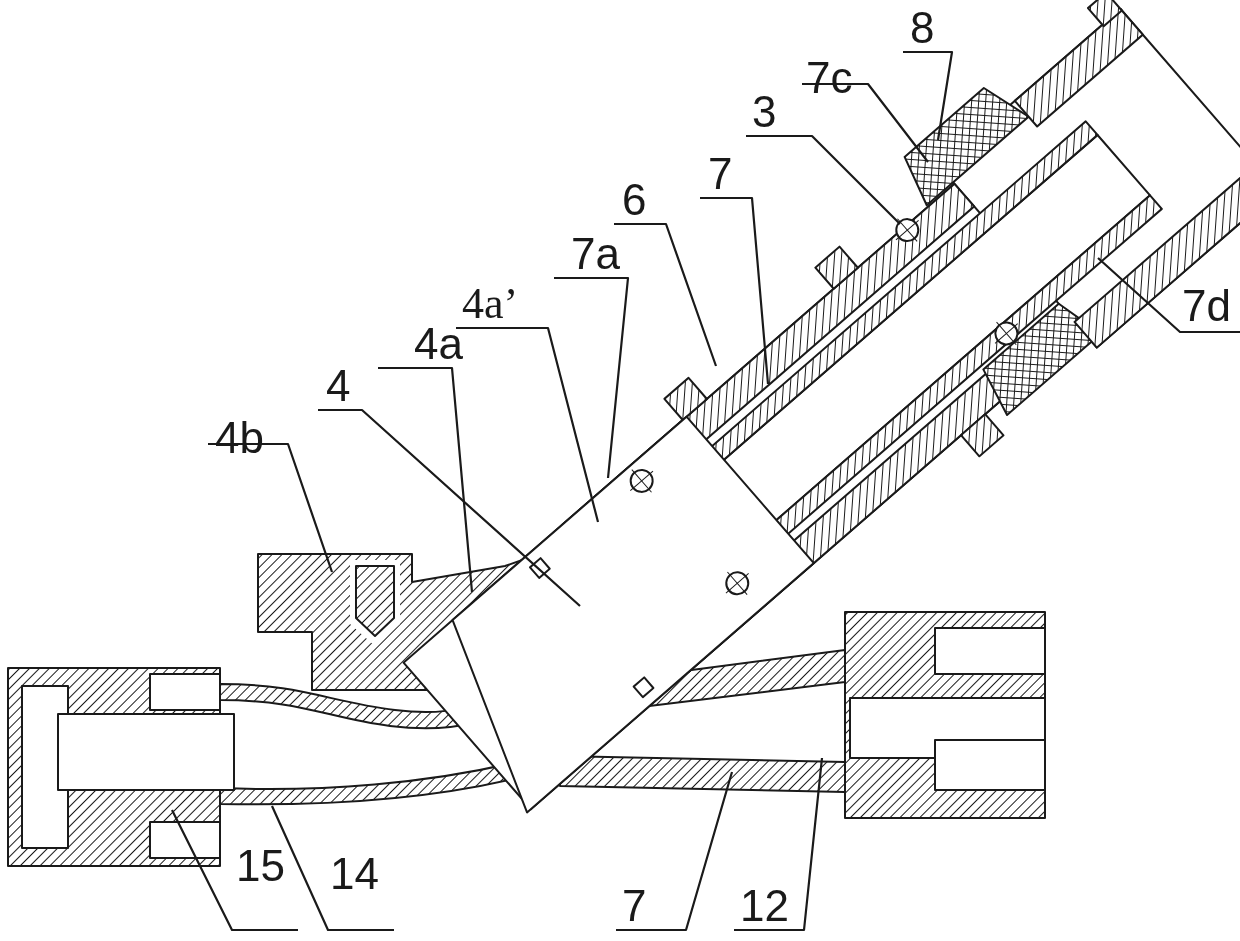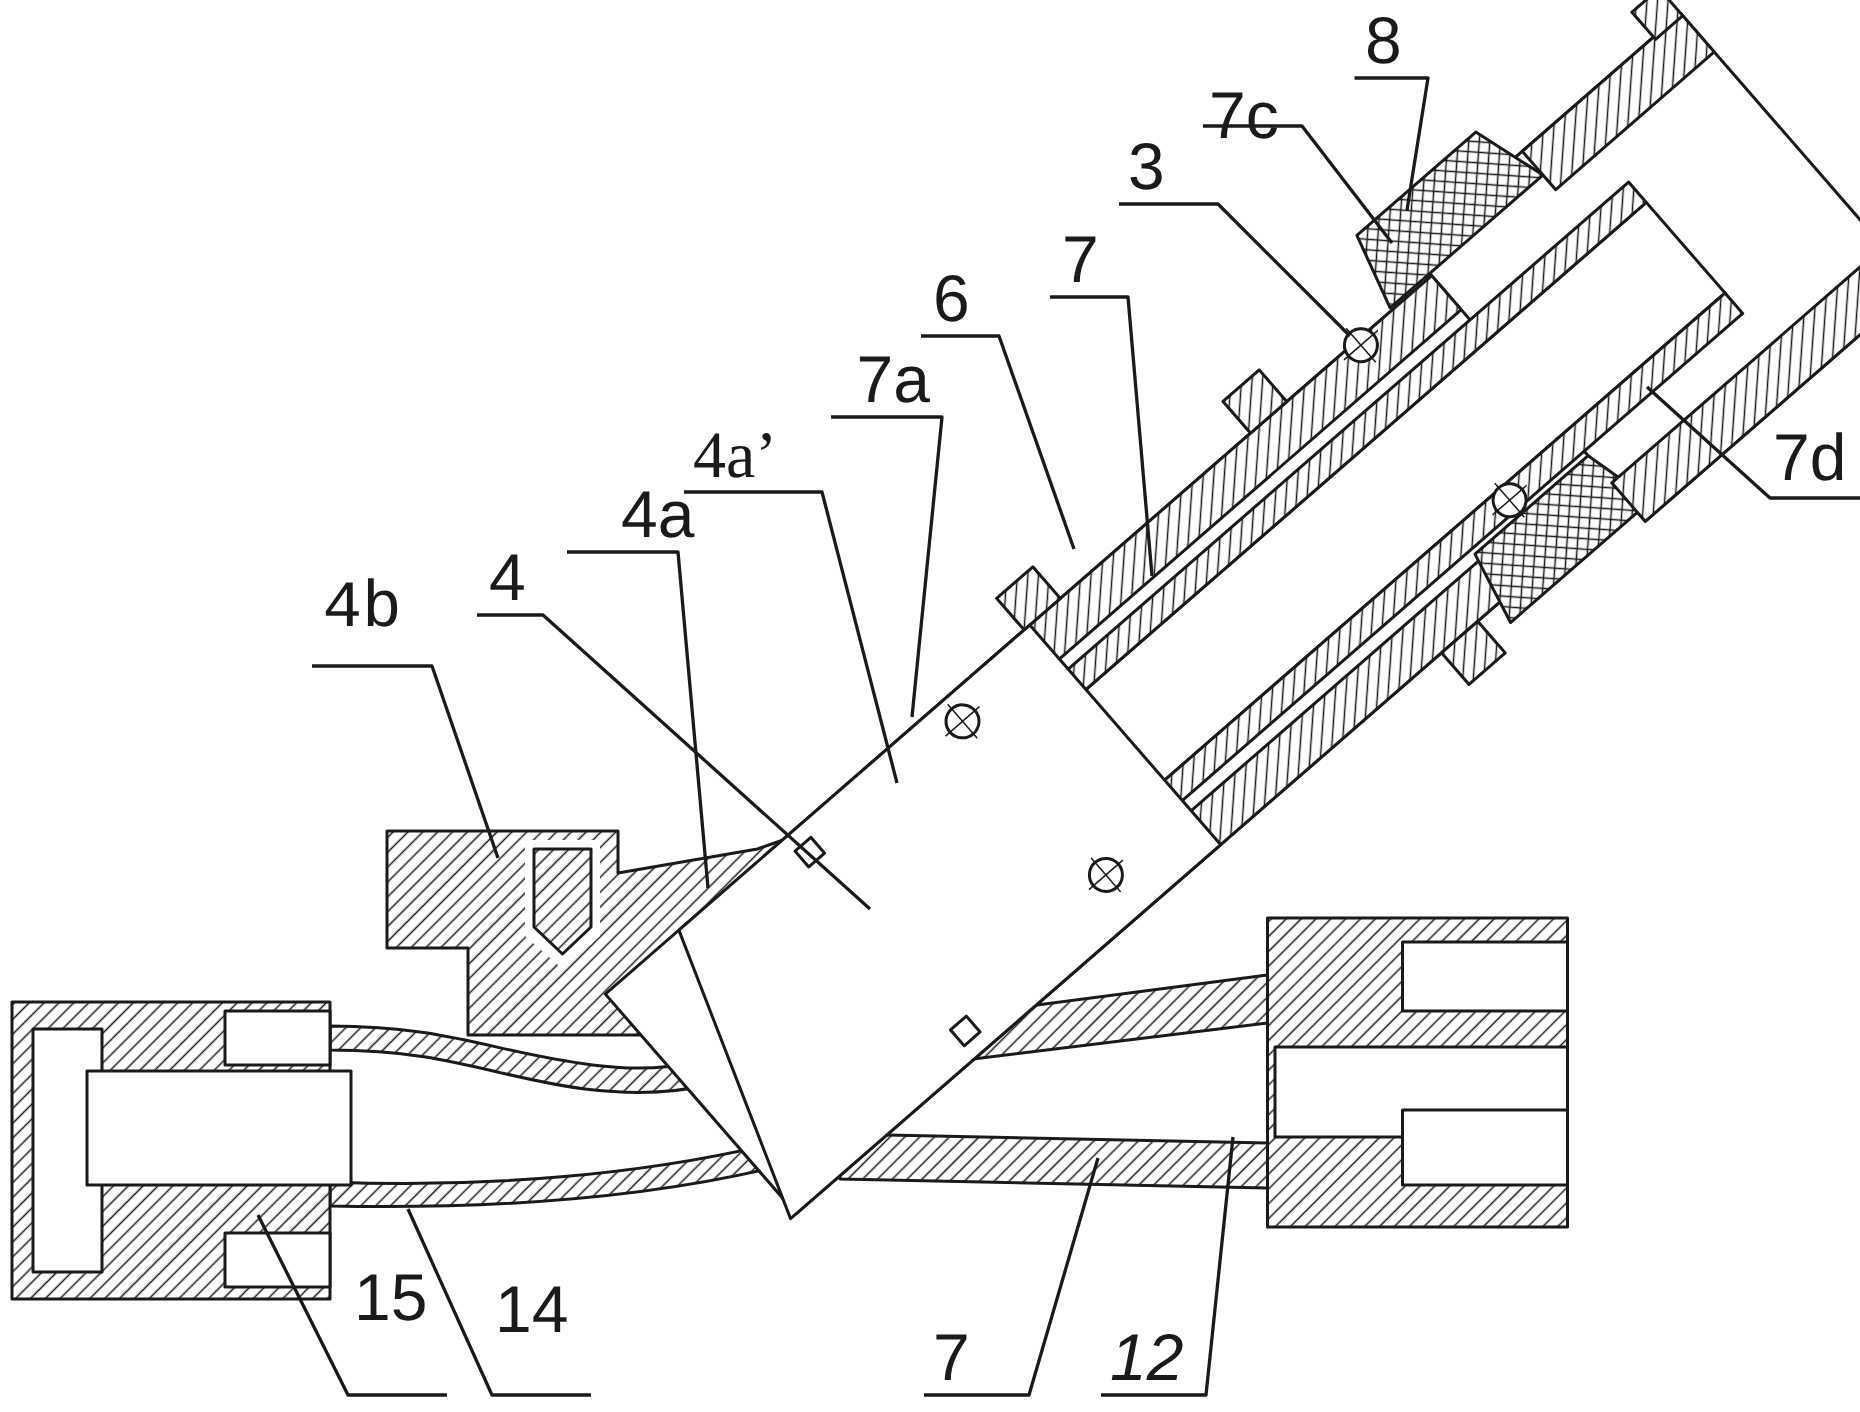--- a/index.html
+++ b/index.html
@@ -139,21 +139,21 @@
   <div id="labels">
       <div class="part-label" style="left: 910px; top: 6px;">8</div>
       <div class="part-label" style="left: 806px; top: 56px;">7c</div>
       <div class="part-label" style="left: 752px; top: 90px;">3</div>
       <div class="part-label" style="left: 708px; top: 152px;">7</div>
       <div class="part-label" style="left: 622px; top: 178px;">6</div>
       <div class="part-label" style="left: 560px; top: 232px; margin-left: 11px;">7a</div>
       <div class="part-label" style="left: 462px; top: 282px; font-family: Liberation Serif, serif;">4a’</div>
       <div class="part-label" style="left: 385px; top: 322px; margin-left: 29px;">4a</div>
       <div class="part-label" style="left: 326px; top: 364px;">4</div>
-      <div class="part-label" style="left: 215px; top: 384px; font-family: Liberation Mono, monospace;">4b</div>
+      <div class="part-label" style="left: 215px; top: 416px;">4b</div>
       <div class="part-label" style="left: 1182px; top: 284px;">7d</div>
       <div class="part-label" style="left: 236px; top: 844px;">15</div>
       <div class="part-label" style="left: 330px; top: 852px;">14</div>
       <div class="part-label" style="left: 622px; top: 884px;">7</div>
-      <div class="part-label" style="left: 740px; top: 884px; font-style: italic;">12</div>
+      <div class="part-label" style="left: 740px; top: 884px;">12</div>
     </div>
 
 </div>
 
 </body></html>

